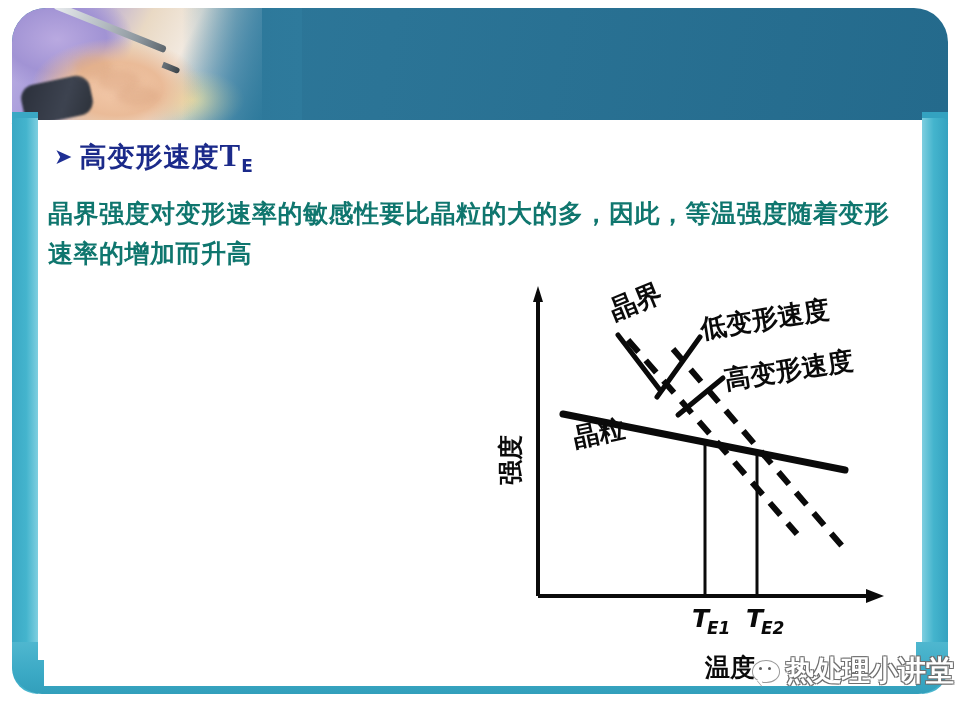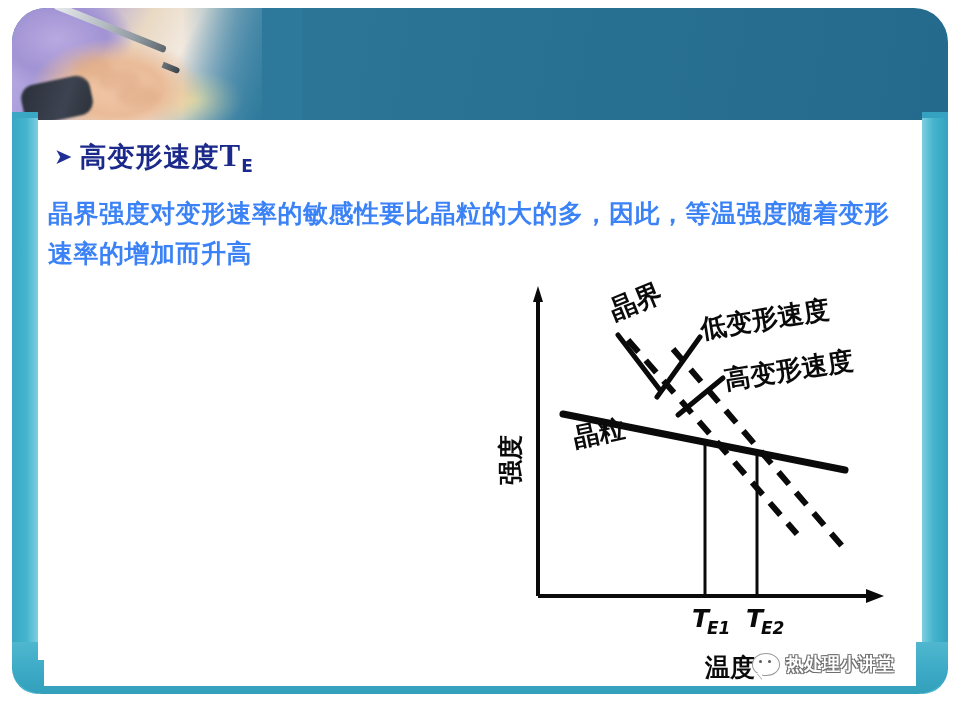--- a/index.html
+++ b/index.html
@@ -113,42 +113,42 @@
   }
   .sub-e{
     font-size:17px;vertical-align:sub;position:relative;top:6px;
   }
   .tee{
     font-family:"Liberation Serif","DejaVu Serif",serif;
     font-size:31px;font-weight:bold;
   }
   .para{
     position:absolute;left:4px;top:68px;width:860px;
-    color:#3b82f6;font-weight:bold;font-size:25px;line-height:40px;
+    color:#0f766e;font-weight:bold;font-size:25px;line-height:40px;
     letter-spacing:0.5px;
   }
 
   
   .figure{
     position:absolute;left:450px;top:150px;width:420px;height:400px;
   }
   .figure svg{display:block;}
 
   .cn-label{
     font-family:"DejaVu Sans","Liberation Sans",sans-serif;
     font-weight:bold;
     fill:#0a0a0a;
   }
 
   
   .watermark{
     position:absolute;left:752px;top:652px;
     display:flex;align-items:center;gap:6px;
     color:#ffffff;
-    font-size:18px;font-weight:bold;
+    font-size:28px;font-weight:bold;
     text-shadow:
       -1px -1px 0 #6f6f6f, 1px -1px 0 #6f6f6f,
       -1px  1px 0 #6f6f6f, 1px  1px 0 #6f6f6f;
     white-space:nowrap;
     pointer-events:none;
   }
   .wechat-logo{
     width:26px;height:21px;border-radius:50% 50% 48% 48%;
     background:#ffffff;
     border:1px solid #9a9a9a;

